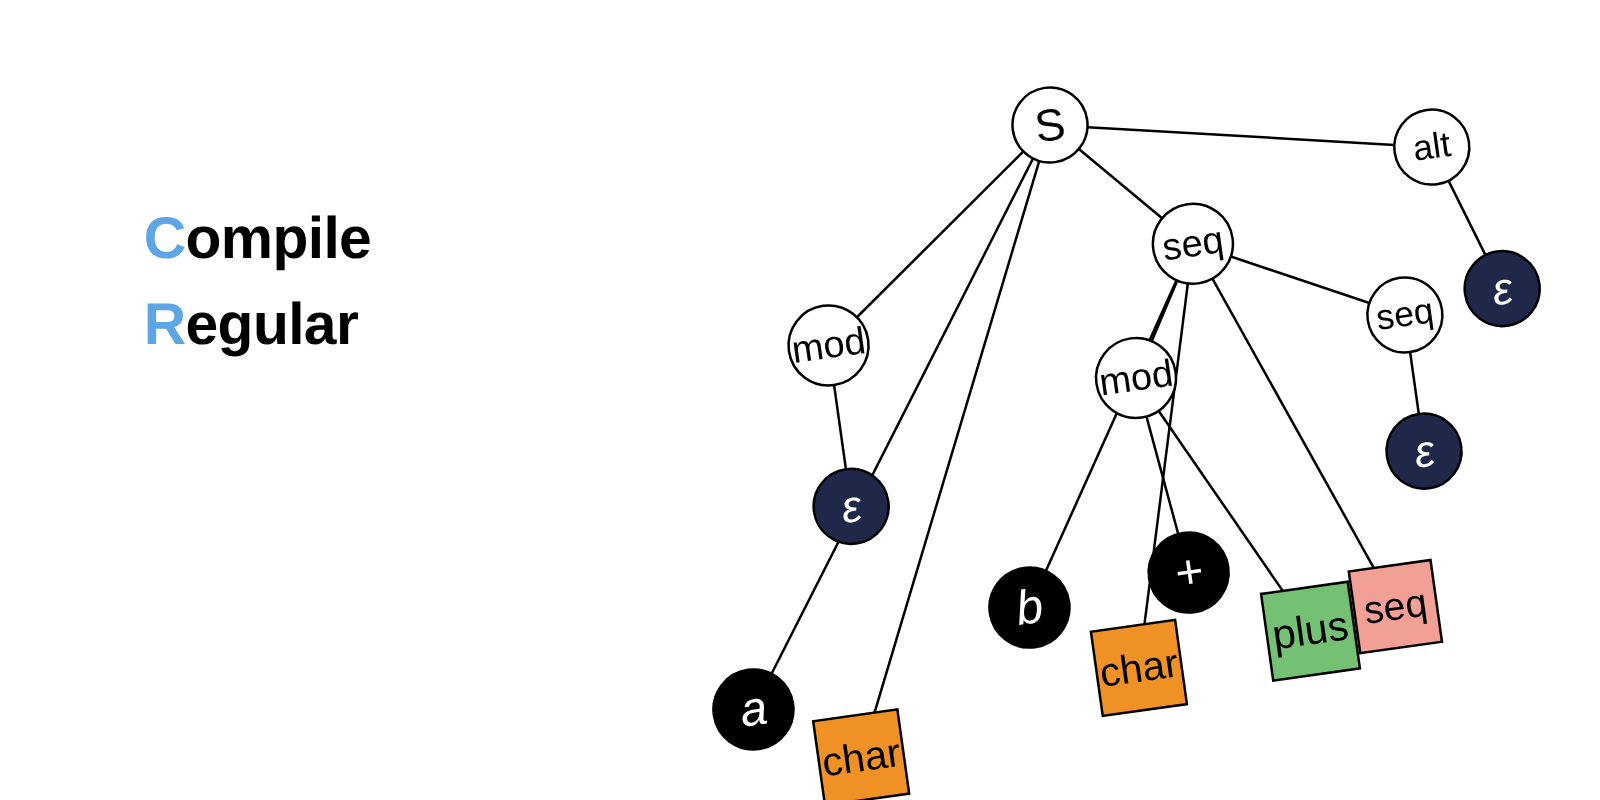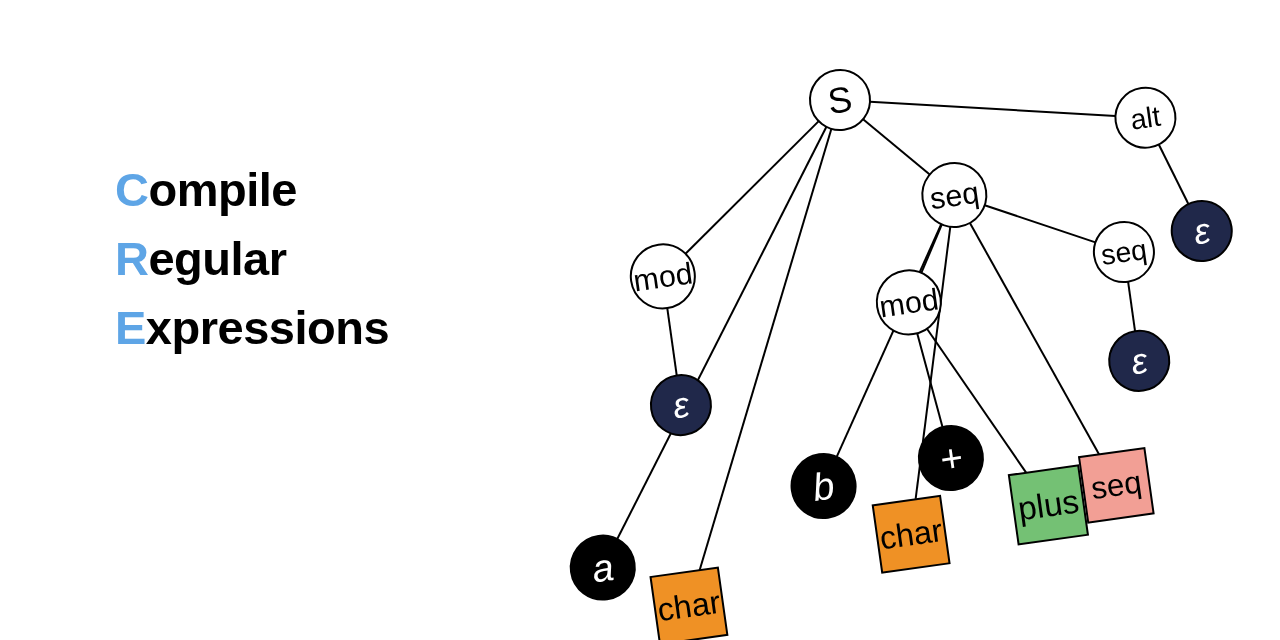--- a/index.html
+++ b/index.html
@@ -38,21 +38,20 @@
     text-anchor: middle;
     dominant-baseline: central;
   }
 </style>
 </head>
 <body>
 
 <div id="title">
     <div class="line"><span class="initial" style="color: rgb(94, 165, 230);">C</span><span>ompile</span></div>
     <div class="line"><span class="initial" style="color: rgb(94, 165, 230);">R</span><span>egular</span></div>
-    <div class="line"><span class="initial" style="color: rgb(94, 165, 230);">E</span><span>xpressions</span></div>
   </div>
 
 <svg id="diagram" width="1280" height="640">
   <g id="tree-group" transform="rotate(-8 840 100)">
       <line x1="822.8345521192775" y1="124.6038086290355" x2="558.3098110727706" y2="503.7559374623621" class="edge"></line>
       <line x1="827.5003586852035" y1="127.27194468682853" x2="634.8745731646077" y2="547.5463858226741" class="edge"></line>
       <line x1="816" y1="118" x2="665.6" y2="230.8" class="edge"></line>
       <line x1="860.1801838198894" y1="122.1982022018783" x2="918.474470592118" y2="186.3219176513298" class="edge"></line>
       <line x1="869.4174202707276" y1="105.88348405414553" x2="1110.5825797292723" y2="154.11651594585447" class="edge"></line>
       <line x1="640" y1="282" x2="640" y2="350" class="edge"></line>

